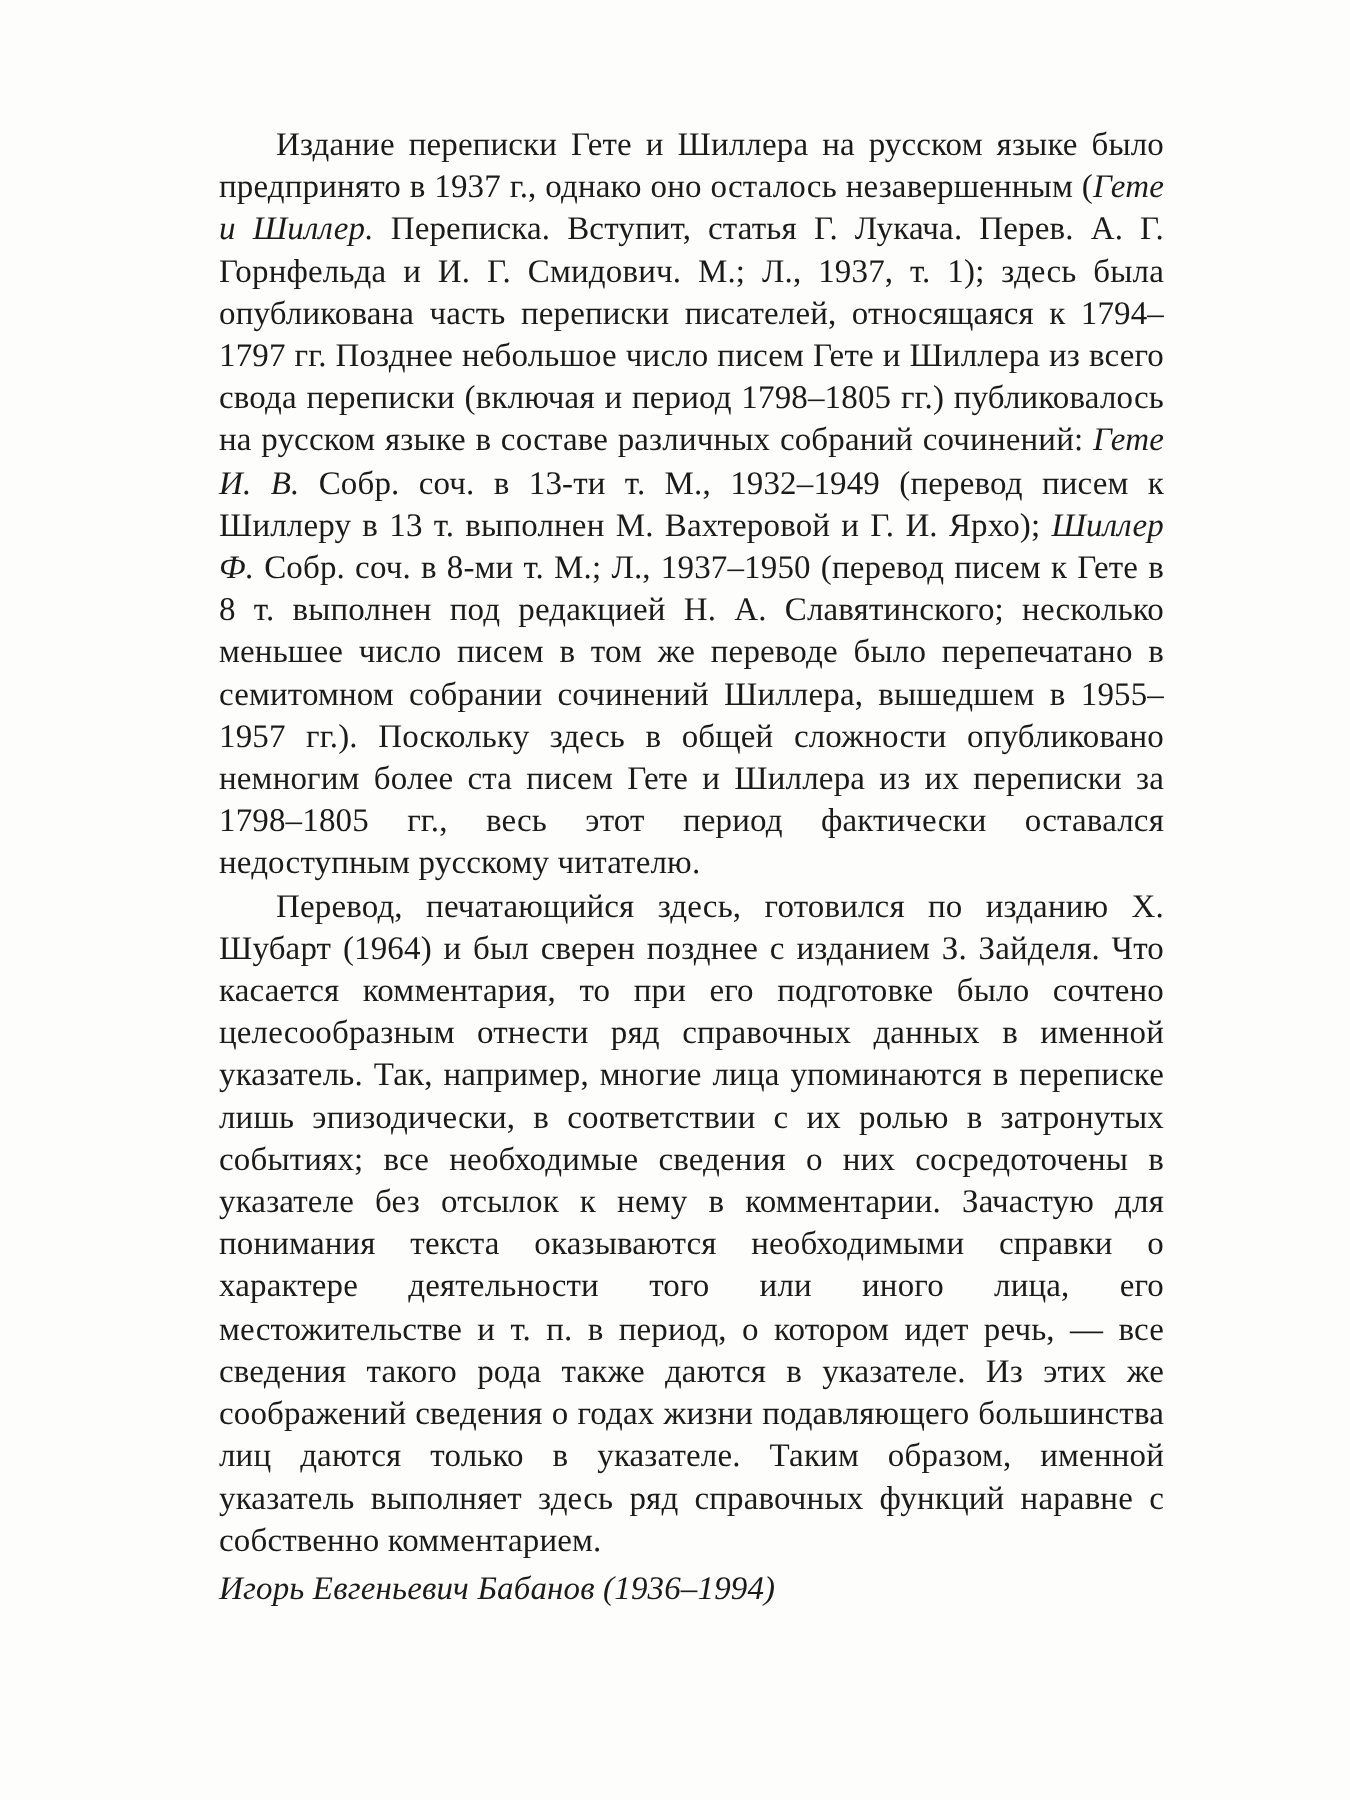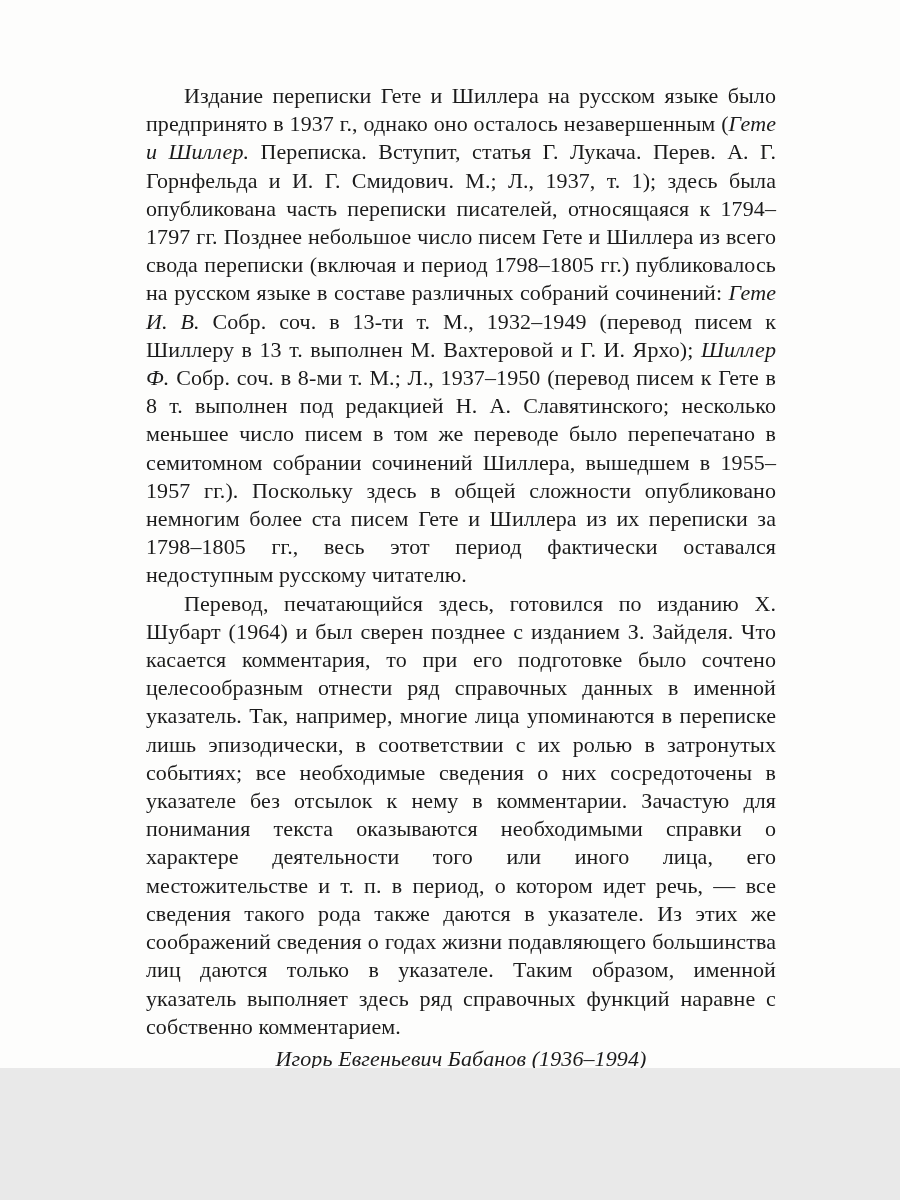--- a/index.html
+++ b/index.html
@@ -3,21 +3,21 @@
 <meta charset="utf-8">
 <style>
   html, body {
     margin: 0;
     padding: 0;
     background: #e9e9e9;
   }
   .page {
     position: relative;
     width: 900px;
-    height: 1068px;
+    height: 1200px;
     margin: 0 auto;
     background: #fdfdfc;
     color: #1b1b1b;
     overflow: hidden;
   }
   .text-block {
     position: absolute;
     left: 146px;
     top: 82px;
     width: 630px;
@@ -32,21 +32,21 @@
     padding: 0;
     text-indent: 38px;
   }
   .italic {
     font-style: italic;
   }
   .signature {
     margin: 4px 0 0 0;
     padding: 0;
     text-indent: 0;
-    text-align: center;
+    text-align: left;
     font-style: italic;
   }
 </style>
 </head>
 <body>
 
 <div class="page">
   <div class="text-block">
 
     <p class="para"><span>Издание переписки Гете и Шиллера на русском языке было предпринято в 1937 г., однако оно осталось незавершенным (</span><span class="italic">Гете и Шиллер.</span><span> Переписка. Вступит, статья Г. Лукача. Перев. А. Г. Горнфельда и И. Г. Смидович. М.; Л., 1937, т. 1); здесь была опубликована часть переписки писателей, относящаяся к 1794–1797 гг. Позднее небольшое число писем Гете и Шиллера из всего свода переписки (включая и период 1798–1805 гг.) публиковалось на русском языке в составе различных собраний сочинений: </span><span class="italic">Гете И. В.</span><span> Собр. соч. в 13-ти т. М., 1932–1949 (перевод писем к Шиллеру в 13 т. выполнен М. Вахтеровой и Г. И. Ярхо); </span><span class="italic">Шиллер Ф.</span><span> Собр. соч. в 8-ми т. М.; Л., 1937–1950 (перевод писем к Гете в 8 т. выполнен под редакцией Н. А. Славятинского; несколько меньшее число писем в том же переводе было перепечатано в семитомном собрании сочинений Шиллера, вышедшем в 1955–1957 гг.). Поскольку здесь в общей сложности опубликовано немногим более ста писем Гете и Шиллера из их переписки за 1798–1805 гг., весь этот период фактически оставался недоступным русскому читателю.</span></p>

